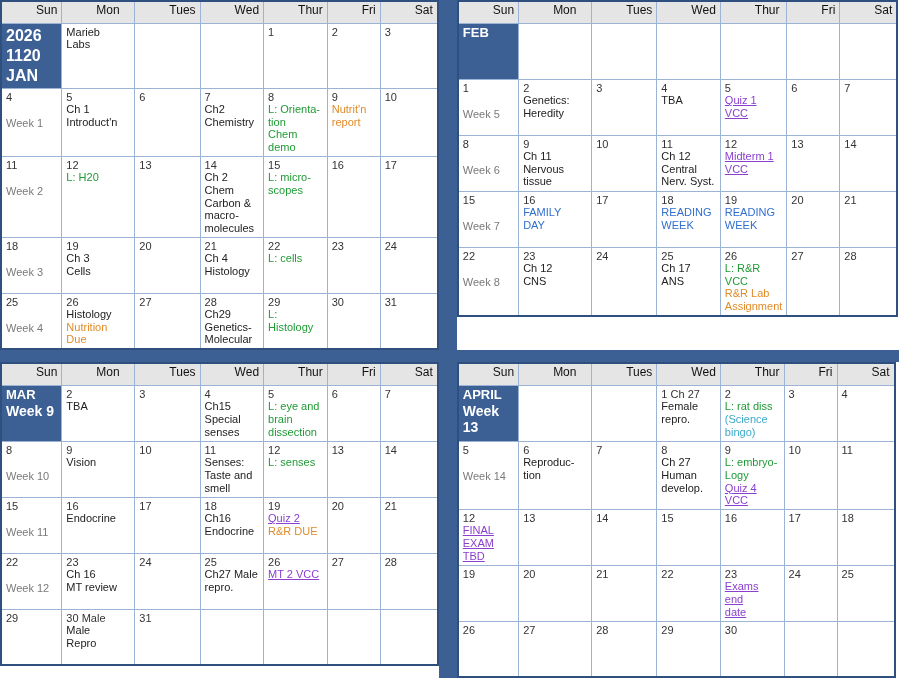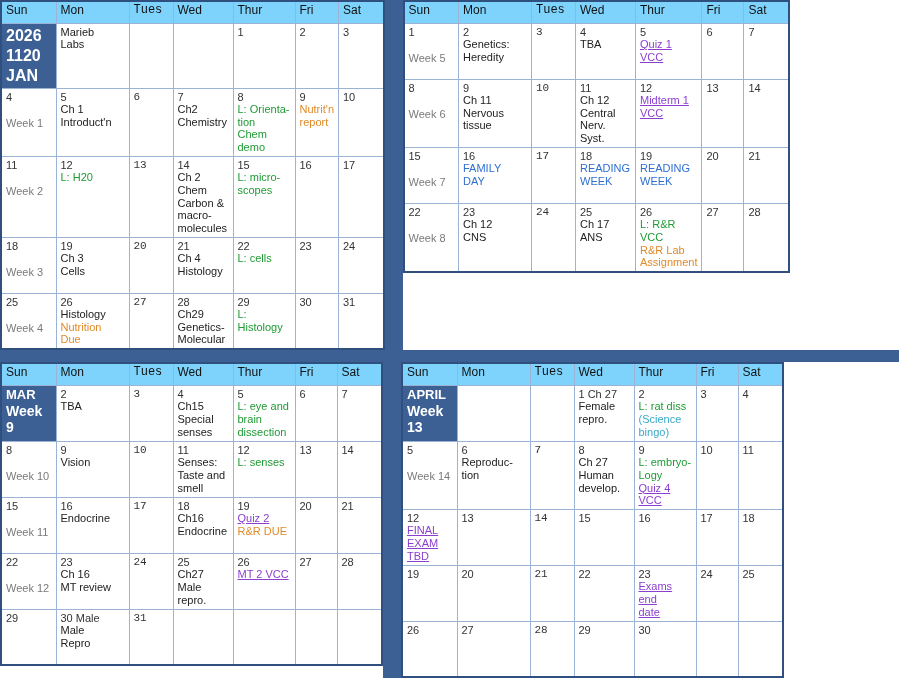--- a/index.html
+++ b/index.html
@@ -19,39 +19,40 @@
     color:#222;
     height:56px;
     box-sizing:border-box;
     overflow:hidden;
   }
   table.cal th{
     height:22px;
     font-weight:normal;
     text-align:left;
     font-size:12px;
-    background:#7dd3fc;
+    background:#e5e5e5;
     border-top:2px solid #2f4f7f;
     color:#111;
+    padding-left:34px;
   }
   .daynum{font-size:11px;color:#333;display:block;}
   .cellline{display:block;font-size:11px;}
   .monthcell{background:#3c6094;color:#ffffff;font-weight:bold;border:1px solid #3c6094;}
   .monthcell .mname{display:block;font-size:13px;font-weight:bold;color:#fff;}
   .monthcell .wk{display:block;font-size:14px;font-weight:bold;color:#fff;}
   .wklabel{display:block;margin-top:14px;color:#7a7a7a;font-size:11px;}
   .green{color:#1f9b34;}
   .purple{color:#8b3fcf;text-decoration:underline;}
   .blue{color:#2f6fd0;}
   .orange{color:#e08b2a;}
   .teal{color:#3aa9c9;}
   .topyear{background:#3c6094;color:#fff;font-weight:bold;}
   .topyear span{display:block;font-size:16px;line-height:1.25;color:#fff;font-weight:bold;}
   .outer-border{border:2px solid #2f4f7f;}
-  .c-sun{width:55px;} .c-mon{width:73px;} .c-tue{width:44px;font-family:Liberation Mono, monospace;} .c-wed{width:60px;}
+  .c-sun{width:55px;} .c-mon{width:73px;} .c-tue{width:44px;} .c-wed{width:60px;}
   .c-thu{width:62px;} .c-fri{width:42px;} .c-sat{width:45px;}
 </style>
 </head>
 <body>
 
 <div id="page">
   <div class="grid-wrap">
 
     <div class="row-of-months">
       <div class="month-holder" id="m-jan">
@@ -232,20 +233,43 @@
                 <th class="c-mon">Mon</th>
                 <th class="c-tue">Tues</th>
                 <th class="c-wed">Wed</th>
                 <th class="c-thu">Thur</th>
                 <th class="c-fri">Fri</th>
                 <th class="c-sat">Sat</th>
               </tr>
             </thead>
             <tbody>
               <tr>
+                <td class="c-sun monthcell">
+                  <span class="mname">FEB</span>
+                </td>
+                <td class="c-mon">
+                  <span class="daynum"></span>
+                </td>
+                <td class="c-tue">
+                  <span class="daynum"></span>
+                </td>
+                <td class="c-wed">
+                  <span class="daynum"></span>
+                </td>
+                <td class="c-thu">
+                  <span class="daynum"></span>
+                </td>
+                <td class="c-fri">
+                  <span class="daynum"></span>
+                </td>
+                <td class="c-sat">
+                  <span class="daynum"></span>
+                </td>
+              </tr>
+              <tr>
                 <td class="c-sun">
                   <span class="daynum">1</span>
                   <span class="wklabel">Week 5</span>
                 </td>
                 <td class="c-mon">
                   <span class="daynum">2</span>
                   <span class="cellline ">Genetics:</span>
                   <span class="cellline ">Heredity</span>
                 </td>
                 <td class="c-tue">

